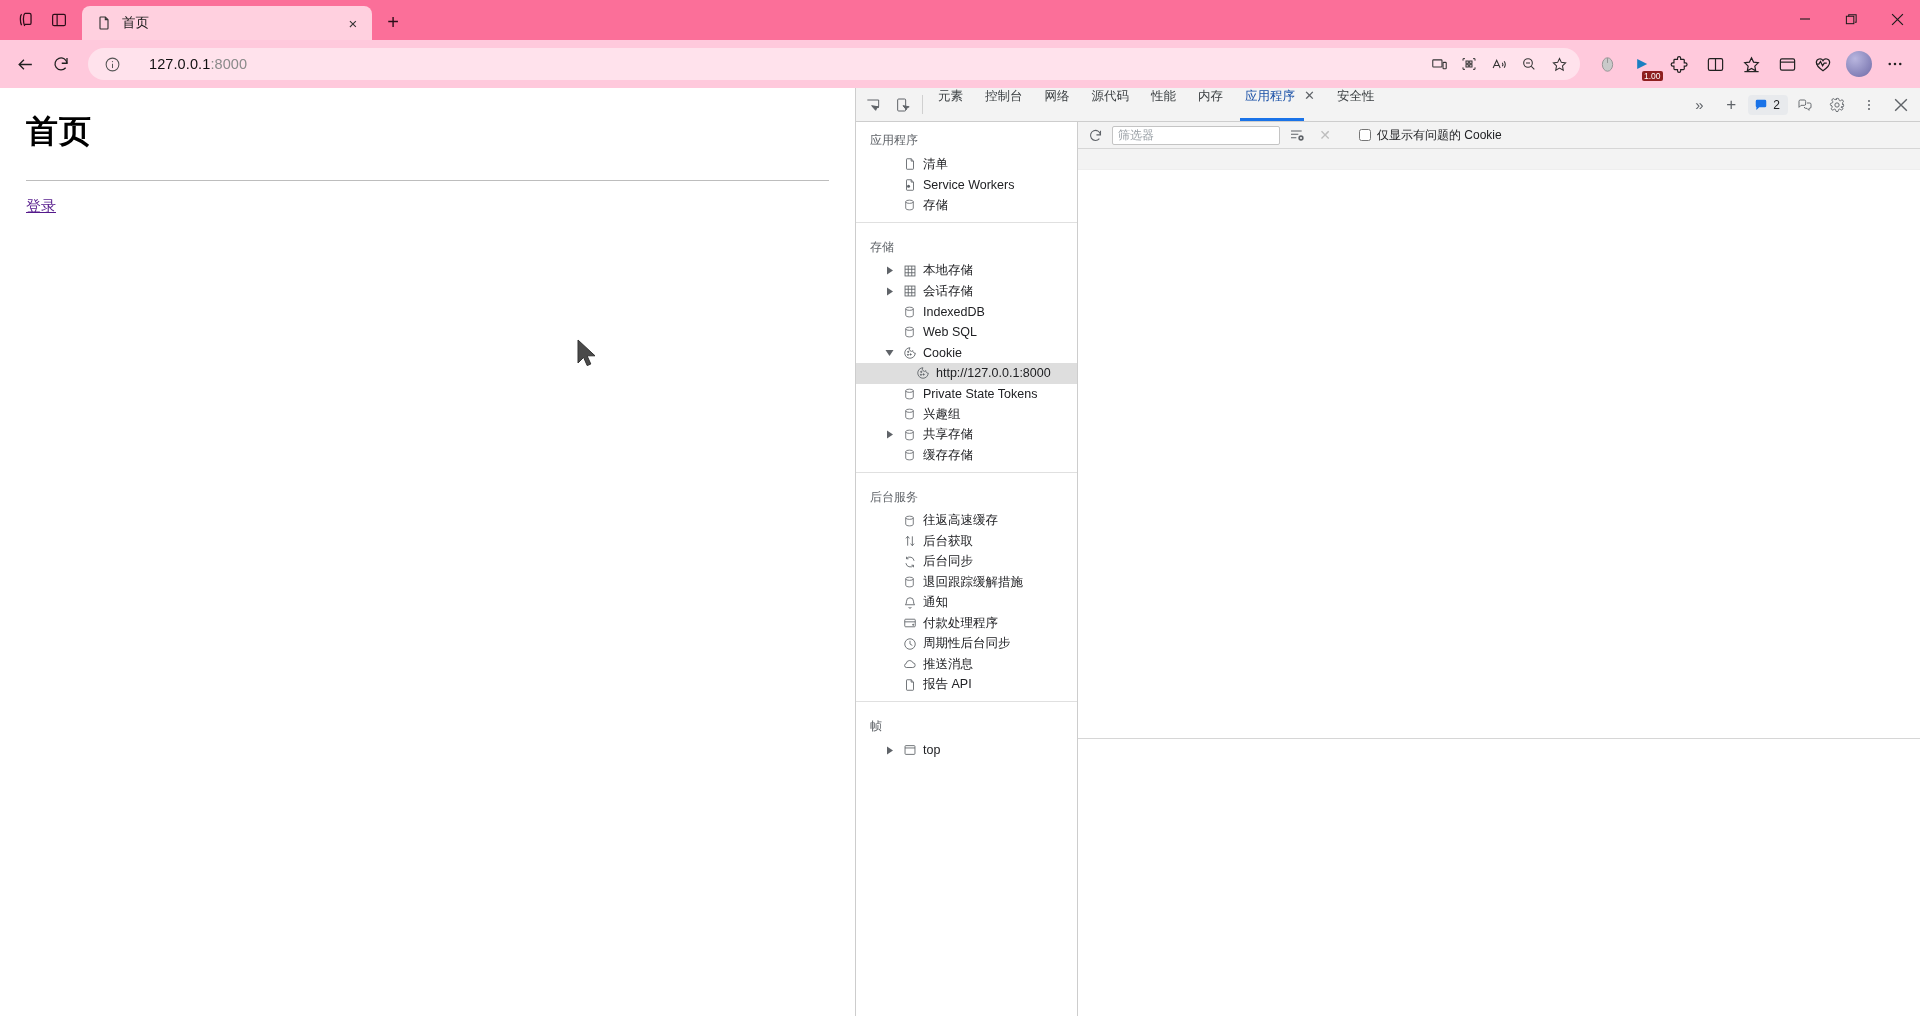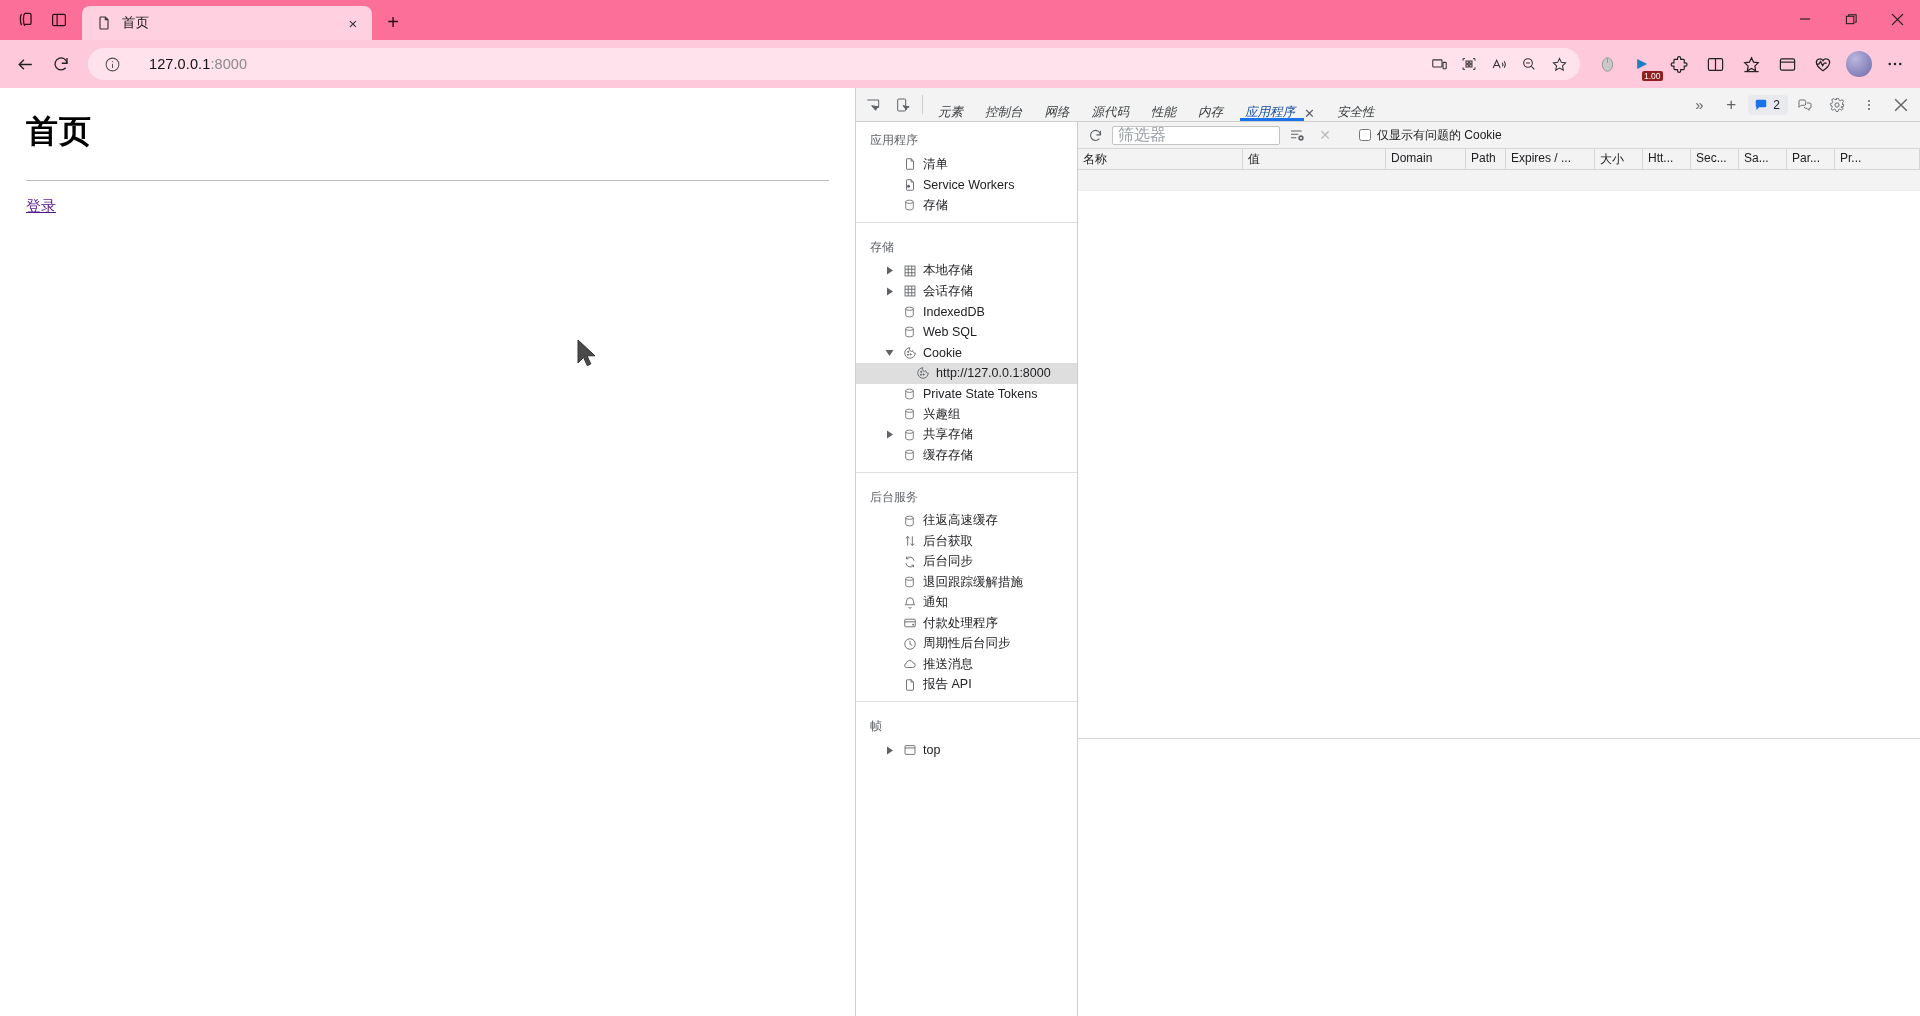--- a/index.html
+++ b/index.html
@@ -110,22 +110,22 @@
   .dt-tabbar {
     height: 34px; flex: none; display: flex; align-items: stretch;
     background: #f3f3f3; border-bottom: 1px solid #cdcdcd; padding-left: 2px;
   }
   .dt-iconbtn {
     width: 30px; display: flex; align-items: center; justify-content: center;
     color: #5f6368;
   }
   .dt-sep { width: 1px; background: #d0d0d0; margin: 7px 4px; }
   .dt-tab {
-    padding: 0 11px; display: flex; align-items: flex-end; font-size: 12.5px;
-    color: #3c4043; position: relative; white-space: nowrap; font-style: italic;
+    padding: 0 11px; display: flex; align-items: flex-start; font-size: 12.5px;
+    color: #3c4043; position: relative; white-space: nowrap;
   }
   .dt-tab.active { color: #174ea6; }
   .dt-tab.active::after {
     content: ""; position: absolute; left: 6px; right: 22px; bottom: 0;
     height: 3px; background: #1a73e8;
   }
   .dt-tab .tabx { margin-left: 9px; font-size: 13px; color: #5f6368; }
   .dt-right { margin-left: auto; display: flex; align-items: center; padding-right: 4px; gap: 2px; }
   .msg-badge {
     display: flex; align-items: center; gap: 5px; background: #e8eaed;
@@ -161,21 +161,21 @@
     height: 27px; flex: none; display: flex; align-items: center;
     background: #f3f3f3; border-bottom: 1px solid #d6d6d6; padding: 0 6px; gap: 6px;
   }
   .ct-btn {
     width: 22px; height: 21px; display: flex; align-items: center;
     justify-content: center; color: #5f6368; border-radius: 3px;
   }
   .ct-btn.disabled { color: #bdbdbd; }
   .filter-input {
     width: 168px; height: 19px; background: #fff; border: 1px solid #c4c4c4;
-    border-radius: 2px; font-size: 16px; padding: 0 5px; color: #202124;
+    border-radius: 2px; font-size: 12px; padding: 0 5px; color: #202124;
     font-family: "Liberation Sans", sans-serif;
   }
   .filter-input::placeholder { color: #9aa0a6; }
   .ct-check { display: flex; align-items: center; gap: 6px; font-size: 12px; color: #202124; margin-left: 17px; }
   .ct-check input { width: 12px; height: 12px; margin: 0; }
 
   .cookie-table { flex: none; display: flex; flex-direction: column; height: 590px; background: #fff; }
   .ctable-head {
     display: flex; height: 21px; flex: none; background: #f3f3f3;
     border-bottom: 1px solid #d6d6d6; font-size: 12px; color: #202124;
@@ -741,33 +741,20 @@
             </svg>
           </div>
           <div class="ct-btn disabled" style="font-size:14px;">✕</div>
           <label class="ct-check">
             <input type="checkbox" style="">
             <span>仅显示有问题的 Cookie</span>
           </label>
         </div>
 
         <div class="cookie-table">
-          <div class="ctable-head" id="ctable-head">
-              <div class="c-name">名称</div>
-              <div class="c-val">值</div>
-              <div class="c-dom">Domain</div>
-              <div class="c-path">Path</div>
-              <div class="c-exp">Expires / ...</div>
-              <div class="c-size">大小</div>
-              <div class="c-http">Htt...</div>
-              <div class="c-sec">Sec...</div>
-              <div class="c-same">Sa...</div>
-              <div class="c-part">Par...</div>
-              <div class="c-pri">Pr...</div>
-            </div>
           <div class="ctable-filler"></div>
           <div class="ctable-rest"></div>
         </div>
 
       </div>
     </div>
   </div>
 </div>
 
 </body></html>

